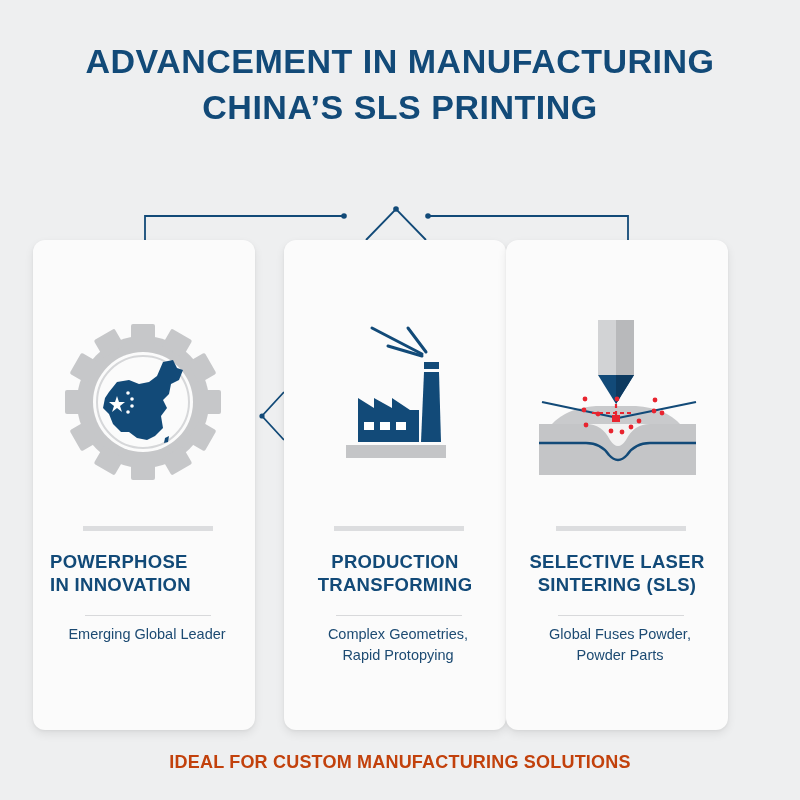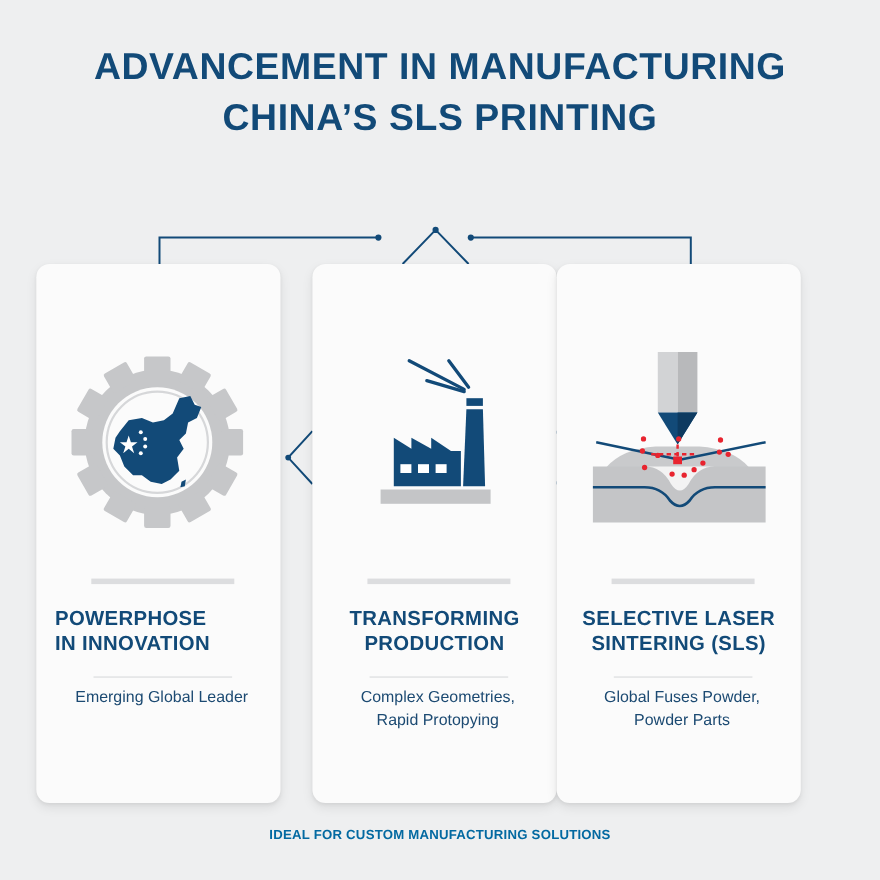--- a/index.html
+++ b/index.html
@@ -39,21 +39,21 @@
   .divider {
     position: absolute; left: 52px; top: 375px; width: 126px; height: 1px;
     background: #d8d9db;
   }
   .card-desc {
     position: absolute; left: 0; top: 384px; width: 228px; text-align: center;
     font-size: 14.5px; line-height: 21px; color: #1c4a72;
   }
   .footer {
     position: absolute; left: 0; top: 752px; width: 800px; text-align: center;
-    font-size: 12px; font-weight: bold; color: #0369a1; letter-spacing: 0.2px;
+    font-size: 18px; font-weight: bold; color: #c2410c; letter-spacing: 0.2px;
   }
 </style>
 </head>
 <body>
 
 <div class="title">
   <div>ADVANCEMENT IN MANUFACTURING</div>
   <div>CHINA’S SLS PRINTING</div>
 </div>
 
@@ -134,22 +134,22 @@
       <g fill="#ffffff">
         <rect x="80" y="122" width="10" height="8"></rect>
         <rect x="96" y="122" width="10" height="8"></rect>
         <rect x="112" y="122" width="10" height="8"></rect>
       </g>
       <rect x="62" y="145" width="100" height="13" fill="#c4c5c7"></rect>
     </svg>
   </div>
   <div class="top-bar"></div>
   <div class="card-title">
+    <div>PRODUCTION</div>
     <div>TRANSFORMING</div>
-    <div>PRODUCTION</div>
   </div>
   <div class="divider"></div>
   <div class="card-desc">
     <div>Complex Geometries,</div>
     <div>Rapid Protopying</div>
   </div>
 </div>
 
 <div class="card c3">
   <div class="icon-wrap">

